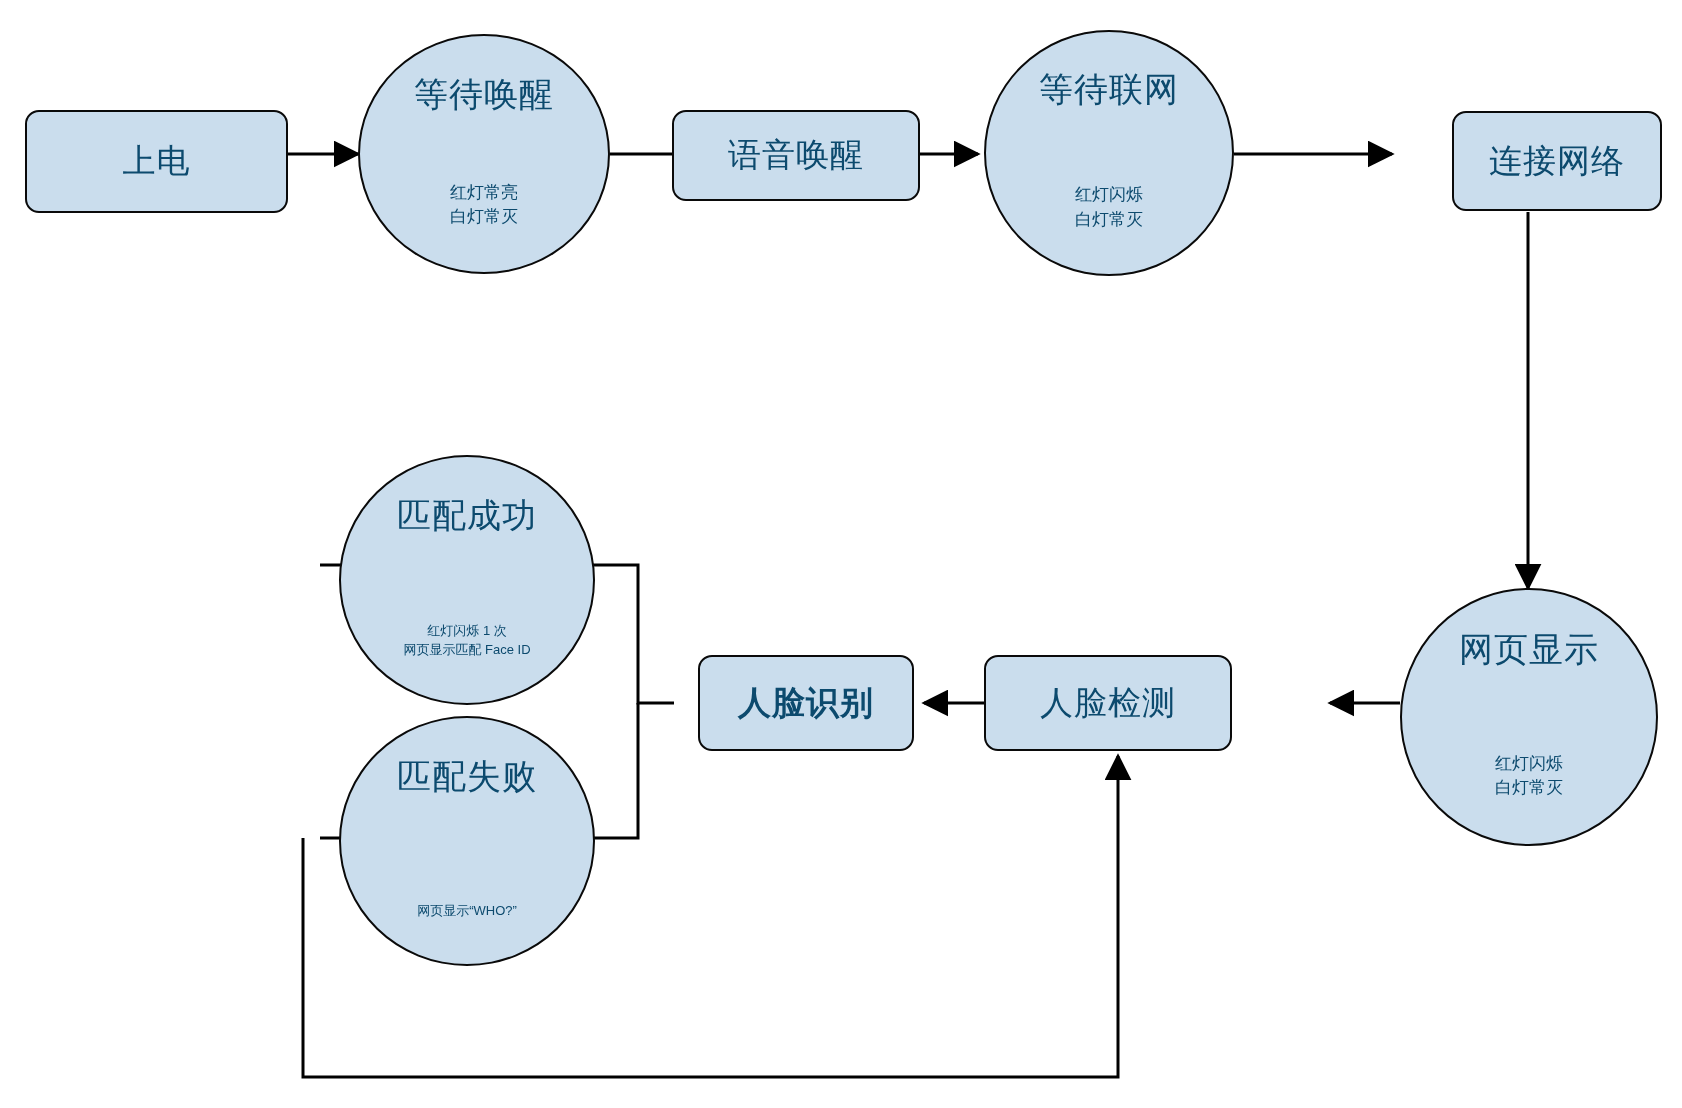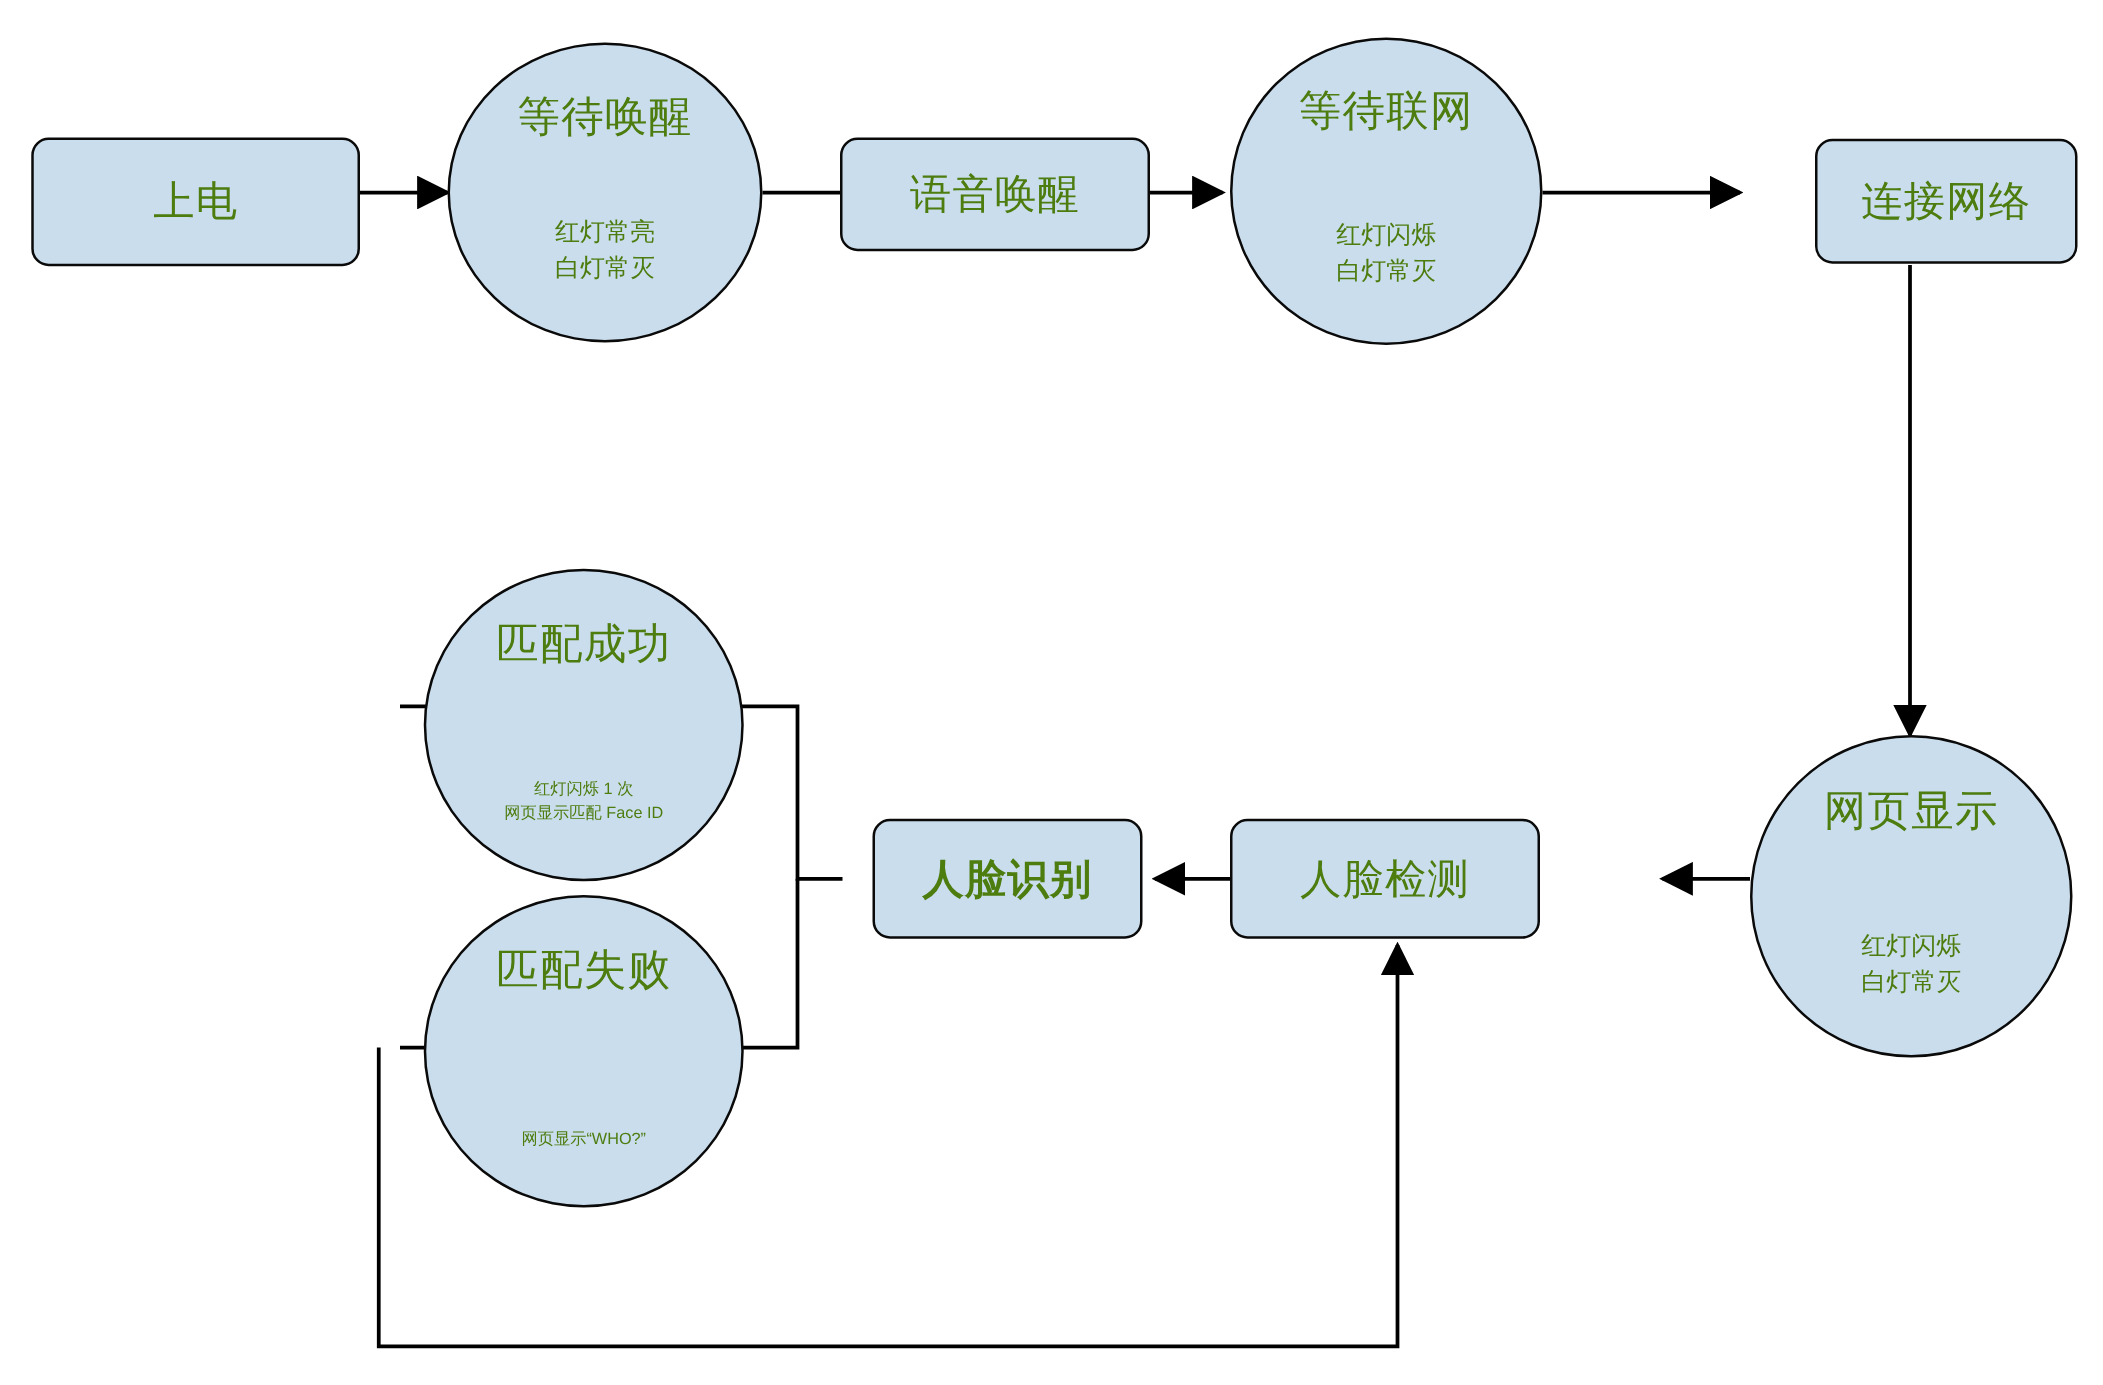--- a/index.html
+++ b/index.html
@@ -3,28 +3,28 @@
 <meta charset="utf-8">
 <style>
   html,body{margin:0;padding:0;background:#ffffff;}
   body{font-family:"Liberation Sans","DejaVu Sans",sans-serif;}
   #stage{position:relative;width:1682px;height:1108px;background:#ffffff;overflow:hidden;}
   #edges{position:absolute;left:0;top:0;width:1682px;height:1108px;}
 
   .node{position:absolute;box-sizing:border-box;
         background:#cadded;border:2px solid #0a0a0a;
         display:flex;flex-direction:column;align-items:center;justify-content:center;
-        text-align:center;color:#4d7c0f;}
+        text-align:center;color:#0c4a6e;}
   .node.box{border-radius:14px;text-align:center;}
   .node.circle{border-radius:50%;justify-content:flex-start;}
 
   .node .title{font-size:34px;line-height:1.1;letter-spacing:1px;white-space:nowrap;}
   .node.box .title{font-size:33px;}
   .node.circle .title{margin-top:16%;}
-  .node .sub{font-size:20px;line-height:1.45;margin-top:auto;margin-bottom:17%;white-space:pre-line;}
+  .node .sub{font-size:17px;line-height:1.45;margin-top:auto;margin-bottom:17%;white-space:pre-line;}
   .node.circle.small-sub .sub{font-size:13px;}
 </style>
 </head>
 <body>
 
 <div id="stage">
 
   <svg id="edges" viewBox="0 0 1682 1108">
     <defs>
       <marker id="ah" viewBox="0 0 10 10" refX="9" refY="5" markerWidth="9" markerHeight="9" orient="auto-start-reverse">

